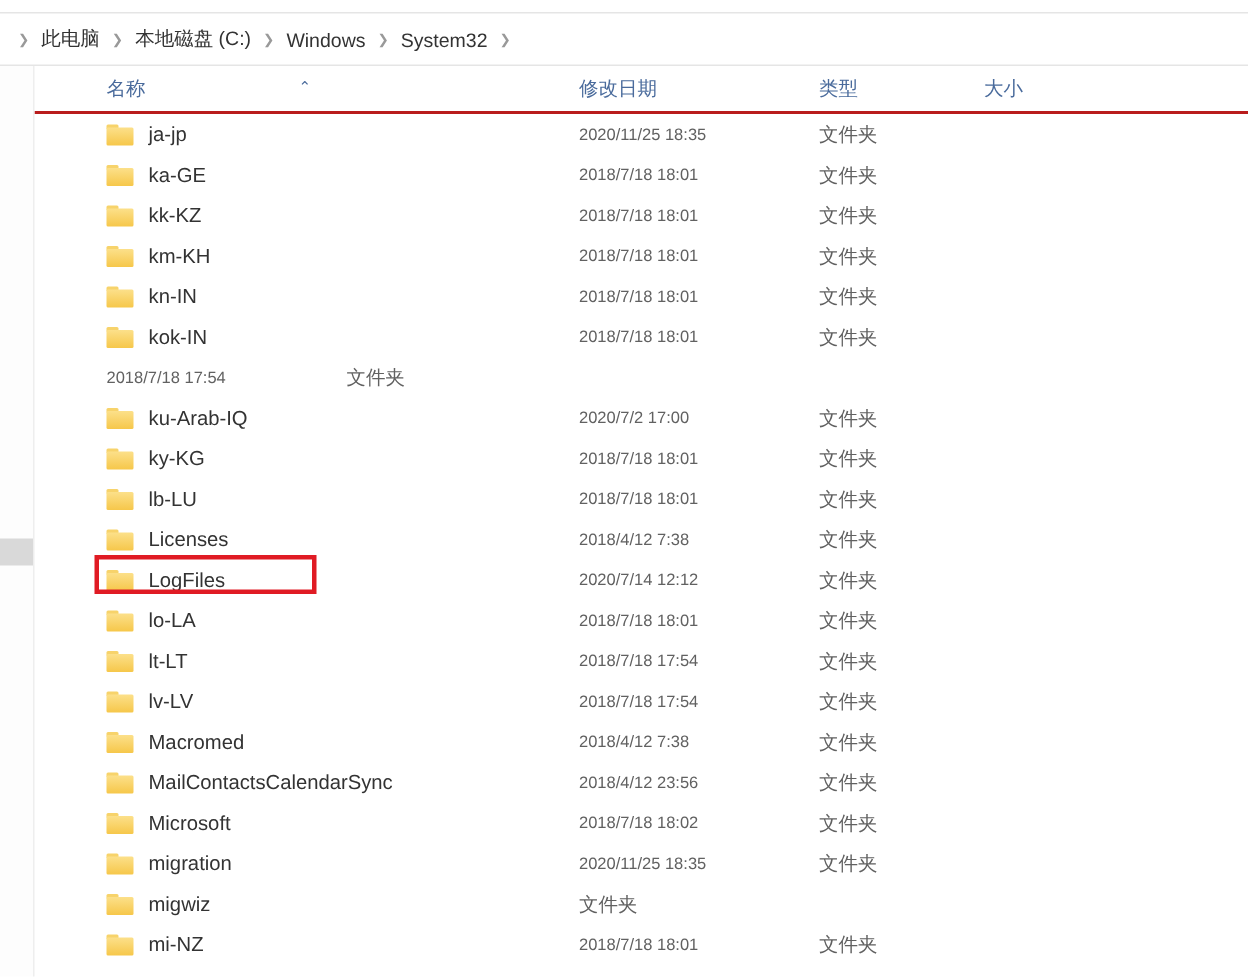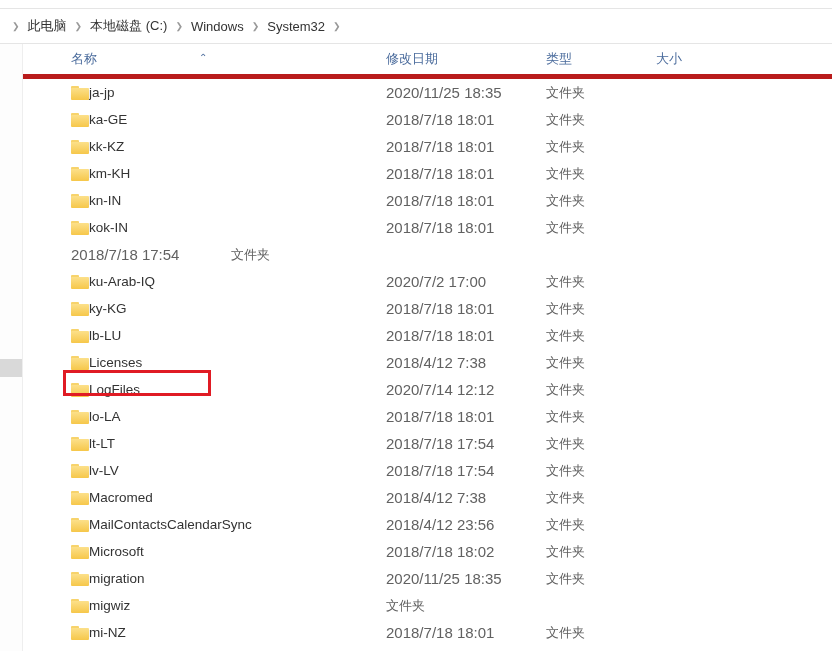--- a/index.html
+++ b/index.html
@@ -57,21 +57,21 @@
     position: relative;
     overflow: hidden;
   }
   .header-row {
     display: flex;
     align-items: center;
     height: 30px;
     color: #4a6b9c;
     font-size: 13px;
     padding-left: 48px;
-    border-bottom: 5px solid #b91c1c;
+    border-bottom: 2px solid #b91c1c;
   }
   .header-row .col-name { width: 315px; position: relative; }
   .header-row .col-date { width: 160px; font-family: Liberation Serif, serif; }
   .header-row .col-type { width: 110px; }
   .header-row .col-size { width: 80px; }
   .header-chevron {
     position: absolute;
     left: 128px;
     top: 2px;
     font-size: 10px;
@@ -82,22 +82,22 @@
   }
   .row {
     display: flex;
     align-items: center;
     height: 27px;
     padding-left: 48px;
     font-size: 13.5px;
     color: #333;
     position: relative;
   }
-  .row .col-name { width: 315px; display: flex; align-items: center; }
-  .row .col-date { width: 160px; color: #616161; font-size: 15px; }
+  .row .col-name { width: 315px; display: flex; align-items: center; gap: 10px; }
+  .row .col-date { width: 160px; color: #616161; font-size: 11px; }
   .row .col-type { width: 110px; color: #616161; font-size: 13px; font-family: Liberation Mono, monospace; }
   .row .col-size { width: 80px; text-align: right; color: #616161; }
   .folder-icon {
     width: 18px;
     height: 14px;
     position: relative;
     flex-shrink: 0;
   }
   .folder-icon::before {
     content: "";

